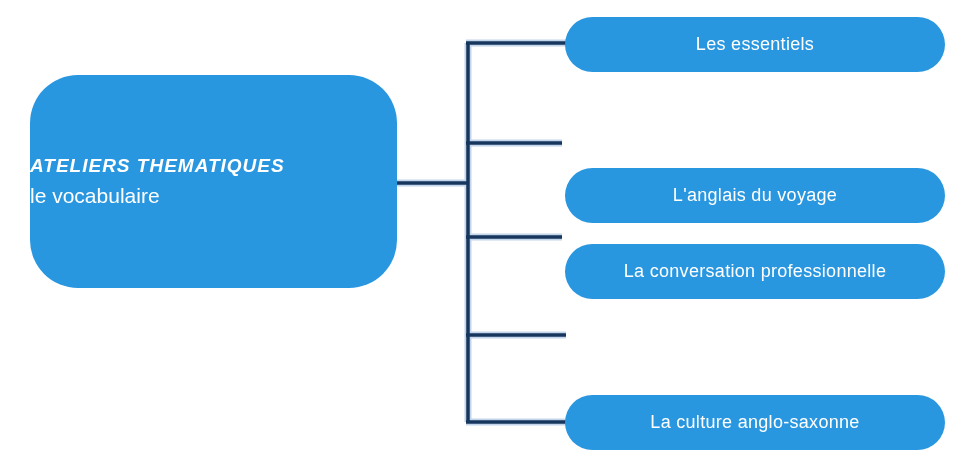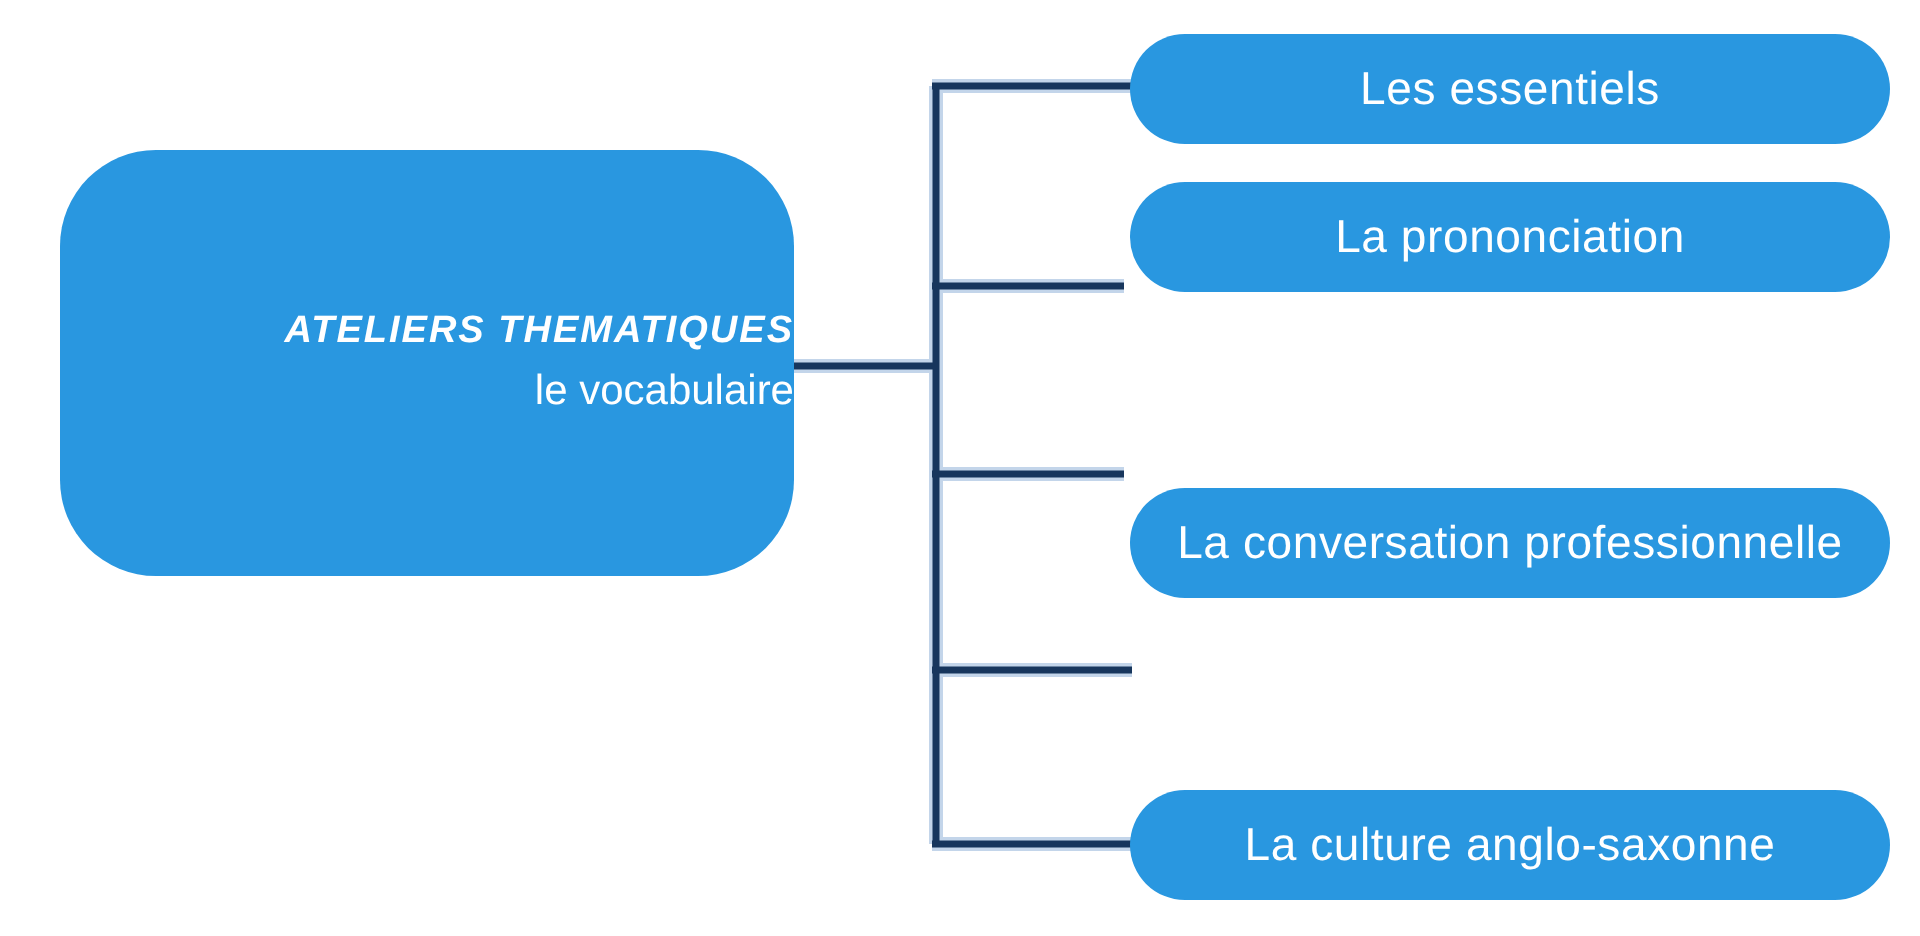--- a/index.html
+++ b/index.html
@@ -40,21 +40,21 @@
   .root-box {
     position: absolute;
     left: 30px;
     top: 75px;
     width: 367px;
     height: 213px;
     background: var(--node-fill);
     border-radius: 48px;
     display: flex;
     flex-direction: column;
-    align-items: flex-end;
+    align-items: flex-start;
     justify-content: center;
     gap: 7px;
     z-index: 1;
     text-align: center;
   }
   .root-title {
     color: var(--node-text);
     font-size: 19px;
     font-weight: bold;
     font-style: italic;
@@ -74,21 +74,21 @@
     height: 55px;
     background: var(--node-fill);
     border-radius: 28px;
     display: flex;
     align-items: center;
     justify-content: center;
     z-index: 1;
   }
   .pill-label {
     color: var(--node-text);
-    font-size: 23px;
+    font-size: 18px;
     letter-spacing: 0.3px;
     white-space: nowrap;
   }
   .pill-1 { top: 17px; }
   .pill-2 { top: 91px; }
   .pill-3 { top: 168px; }
   .pill-4 { top: 244px; }
   .pill-5 { top: 319px; }
   .pill-6 { top: 395px; }
 </style>
@@ -103,22 +103,22 @@
   </svg>
 
   <div class="root-box">
     <div class="root-title">ATELIERS THEMATIQUES</div>
     <div class="root-subtitle">le vocabulaire</div>
   </div>
 
   <div class="pill pill-1">
     <span class="pill-label">Les essentiels</span>
   </div>
-  <div class="pill pill-2">
-    <span class="pill-label">La prononciation</span>
+  <div class="pill pill-3">
+    <span class="pill-label">L'anglais du voyage</span>
   </div>
   <div class="pill pill-4">
     <span class="pill-label">La conversation professionnelle</span>
   </div>
   <div class="pill pill-6">
     <span class="pill-label">La culture anglo-saxonne</span>
   </div>
 
 </div>
 

